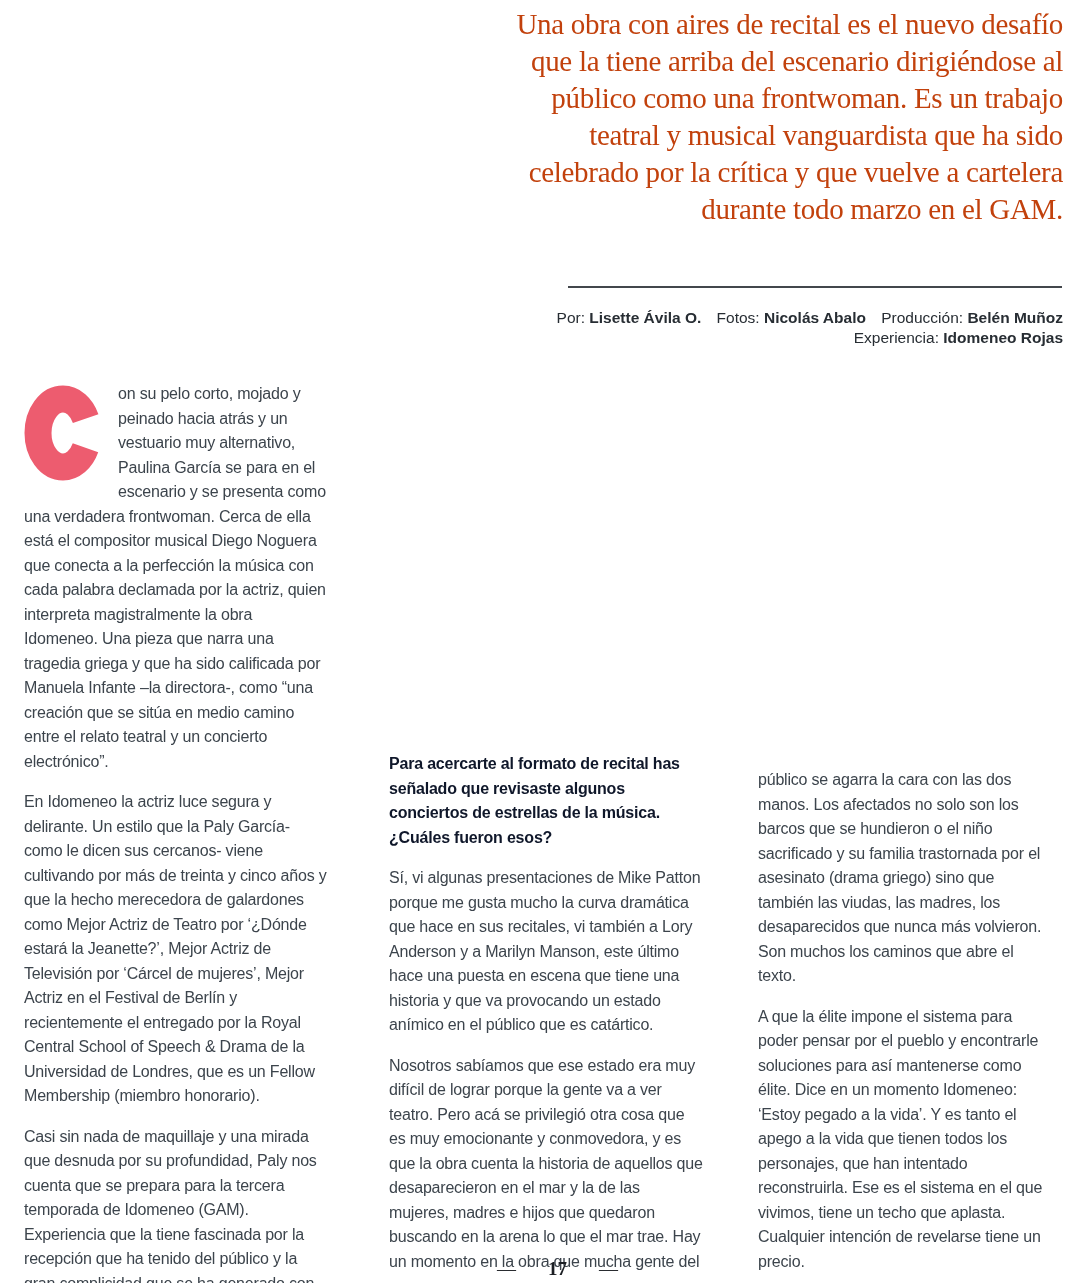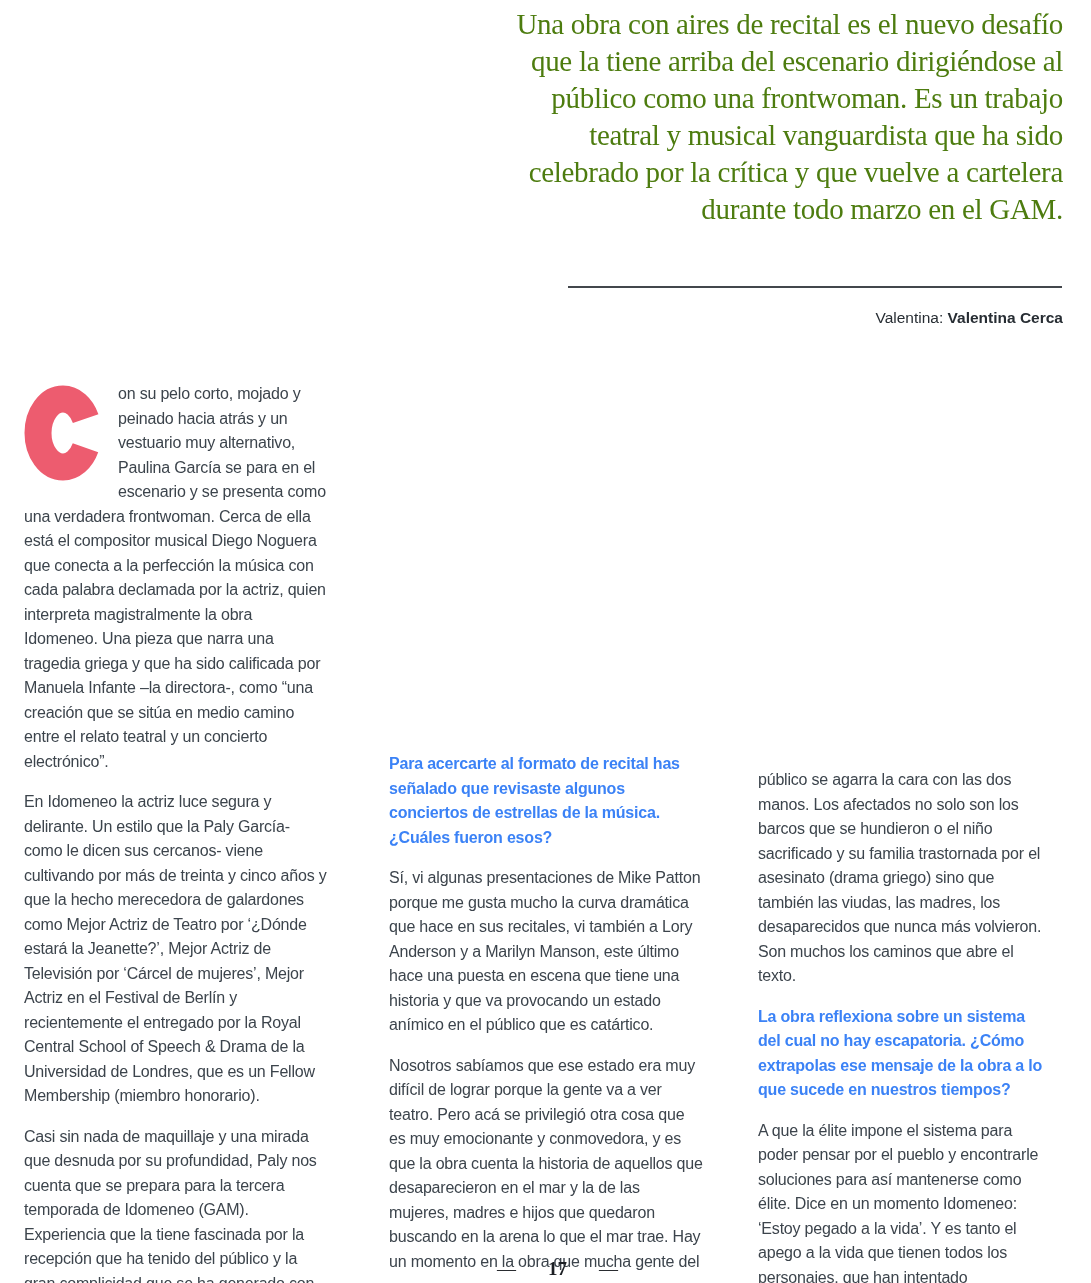--- a/index.html
+++ b/index.html
@@ -9,21 +9,21 @@
     background:#ffffff;
     font-family:"Liberation Sans",sans-serif;
     overflow:hidden;
   }
   
   .intro{
     position:absolute;top:6px;left:503px;right:28px;
     text-align:right;
     font-family:"Liberation Serif","DejaVu Serif",serif;
     font-size:29px;line-height:37px;letter-spacing:-0.3px;
-    color:#4d7c0f;
+    color:#c2410c;
   }
   
   .rule{
     position:absolute;top:286px;left:568px;width:494px;height:2px;
     background:#43474c;
   }
   
   .byline{
     position:absolute;top:308px;right:28px;
     text-align:right;
@@ -37,21 +37,21 @@
   .col{
     position:absolute;
     color:#3c444c;
     font-size:16px;line-height:24.5px;letter-spacing:-0.2px;
     text-align:left;
   }
   .col1{left:8px;top:366px;width:338px;}
   .col2{left:373px;top:736px;width:346px;}
   .col3{left:742px;top:752px;width:324px;}
   .para{margin:16px;}
-  .q{font-weight:700;color:#3b82f6;}
+  .q{font-weight:700;color:#0f172a;}
   
   .dropcap-box{
     float:left;
     width:78px;height:96px;
     margin:3px 16px 0 0;
   }
   .dropcap-box svg{display:block;}
   .sr{
     position:absolute;width:1px;height:1px;overflow:hidden;
     clip:rect(0 0 0 0);white-space:nowrap;
@@ -70,21 +70,26 @@
 <body>
 
 <div class="page">
 
   <section class="intro">Una obra con aires de recital es el nuevo desafío que la tiene arriba del escenario dirigiéndose al público como una frontwoman. Es un trabajo teatral y musical vanguardista que ha sido celebrado por la crítica y que vuelve a cartelera durante todo marzo en el GAM.</section>
 
   <div class="rule"></div>
 
   <div class="byline">
     <div class="byline-line">
-      <span class="credit"><span>Valentina:</span> <b>Valentina Cerca</b></span>
+      <span class="credit"><span>Por:</span> <b>Lisette Ávila O.</b></span>
+      <span class="credit"><span>Fotos:</span> <b>Nicolás Abalo</b></span>
+      <span class="credit"><span>Producción:</span> <b>Belén Muñoz</b></span>
+    </div>
+    <div class="byline-line">
+      <span class="credit"><span>Experiencia:</span> <b>Idomeneo Rojas</b></span>
     </div>
   </div>
 
   <div class="col col1">
     <p class="para">
       <span class="dropcap-box">
         <span class="sr">C</span>
         <svg width="78" height="96" viewBox="0 0 78 96" aria-hidden="true">
           <ellipse cx="39" cy="48" rx="25" ry="34" fill="none" stroke="#ed5c6f" stroke-width="27" stroke-dasharray="156.3 30" stroke-dashoffset="171.3"></ellipse>
         </svg>
@@ -95,21 +100,20 @@
   </div>
 
   <div class="col col2">
     <p class="para q">Para acercarte al formato de recital has señalado que revisaste algunos conciertos de estrellas de la música. ¿Cuáles fueron esos?</p>
     <p class="para">Sí, vi algunas presentaciones de Mike Patton porque me gusta mucho la curva dramática que hace en sus recitales, vi también a Lory Anderson y a Marilyn Manson, este último hace una puesta en escena que tiene una historia y que va provocando un estado anímico en el público que es catártico.</p>
     <p class="para">Nosotros sabíamos que ese estado era muy difícil de lograr porque la gente va a ver teatro. Pero acá se privilegió otra cosa que es muy emocionante y conmovedora, y es que la obra cuenta la historia de aquellos que desaparecieron en el mar y la de las mujeres, madres e hijos que quedaron buscando en la arena lo que el mar trae. Hay un momento en la obra que mucha gente del</p>
   </div>
 
   <div class="col col3">
     <p class="para">público se agarra la cara con las dos manos. Los afectados no solo son los barcos que se hundieron o el niño sacrificado y su familia trastornada por el asesinato (drama griego) sino que también las viudas, las madres, los desaparecidos que nunca más volvieron. Son muchos los caminos que abre el texto.</p>
-    <p class="para q">La obra reflexiona sobre un sistema del cual no hay escapatoria. ¿Cómo extrapolas ese mensaje de la obra a lo que sucede en nuestros tiempos?</p>
     <p class="para">A que la élite impone el sistema para poder pensar por el pueblo y encontrarle soluciones para así mantenerse como élite. Dice en un momento Idomeneo: ‘Estoy pegado a la vida’. Y es tanto el apego a la vida que tienen todos los personajes, que han intentado reconstruirla. Ese es el sistema en el que vivimos, tiene un techo que aplasta. Cualquier intención de revelarse tiene un precio.</p>
   </div>
 
   <footer class="pagefooter">
     <span class="dash">—</span><span class="pagenum">17</span><span class="dash">—</span>
   </footer>
 
 </div>
 
 </body></html>

